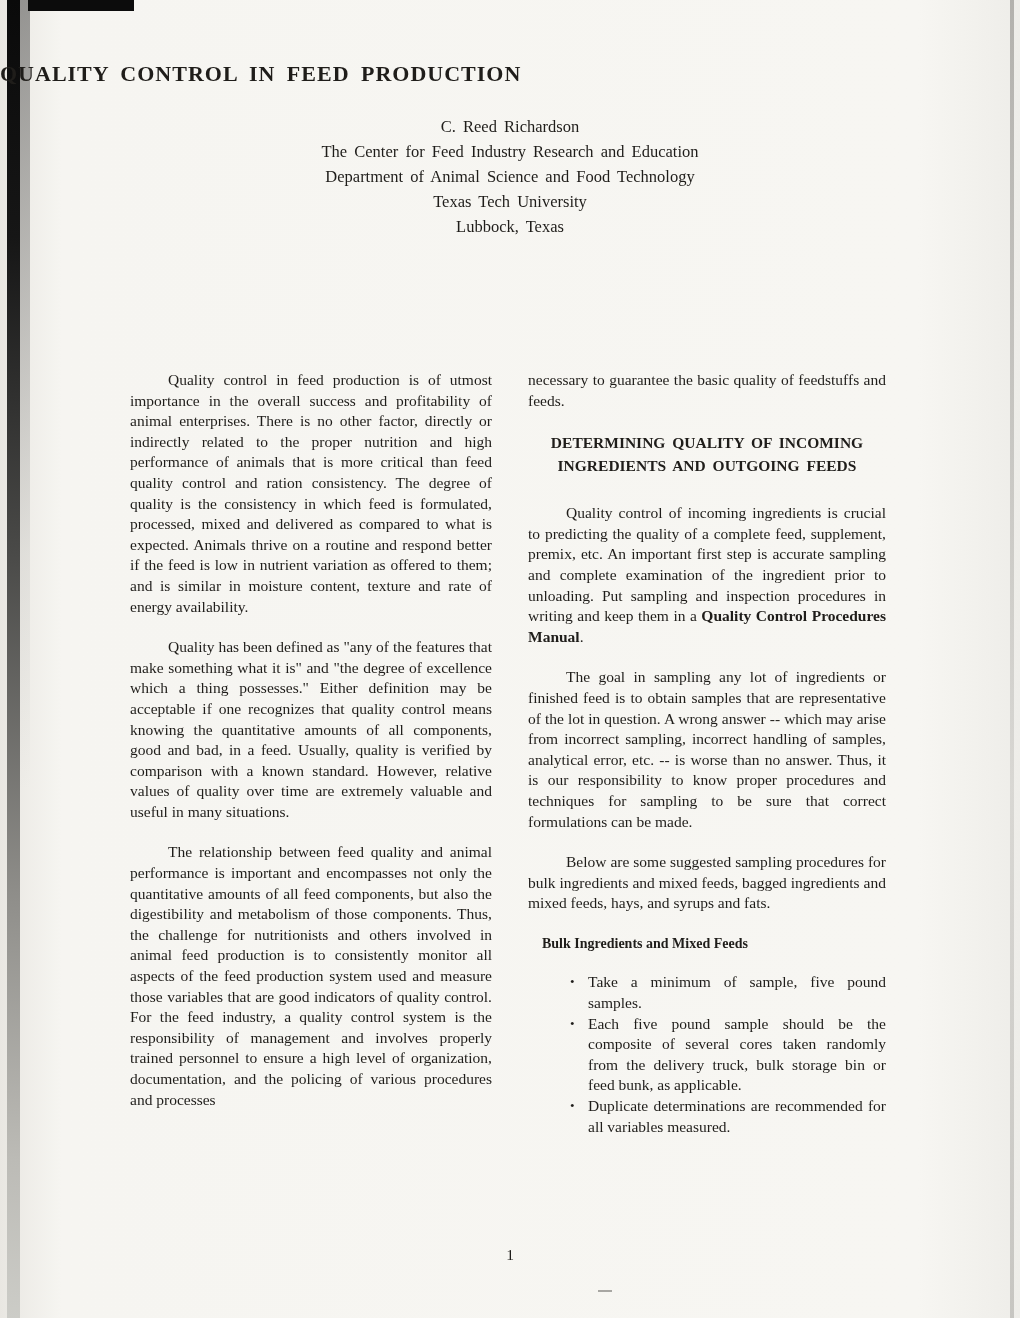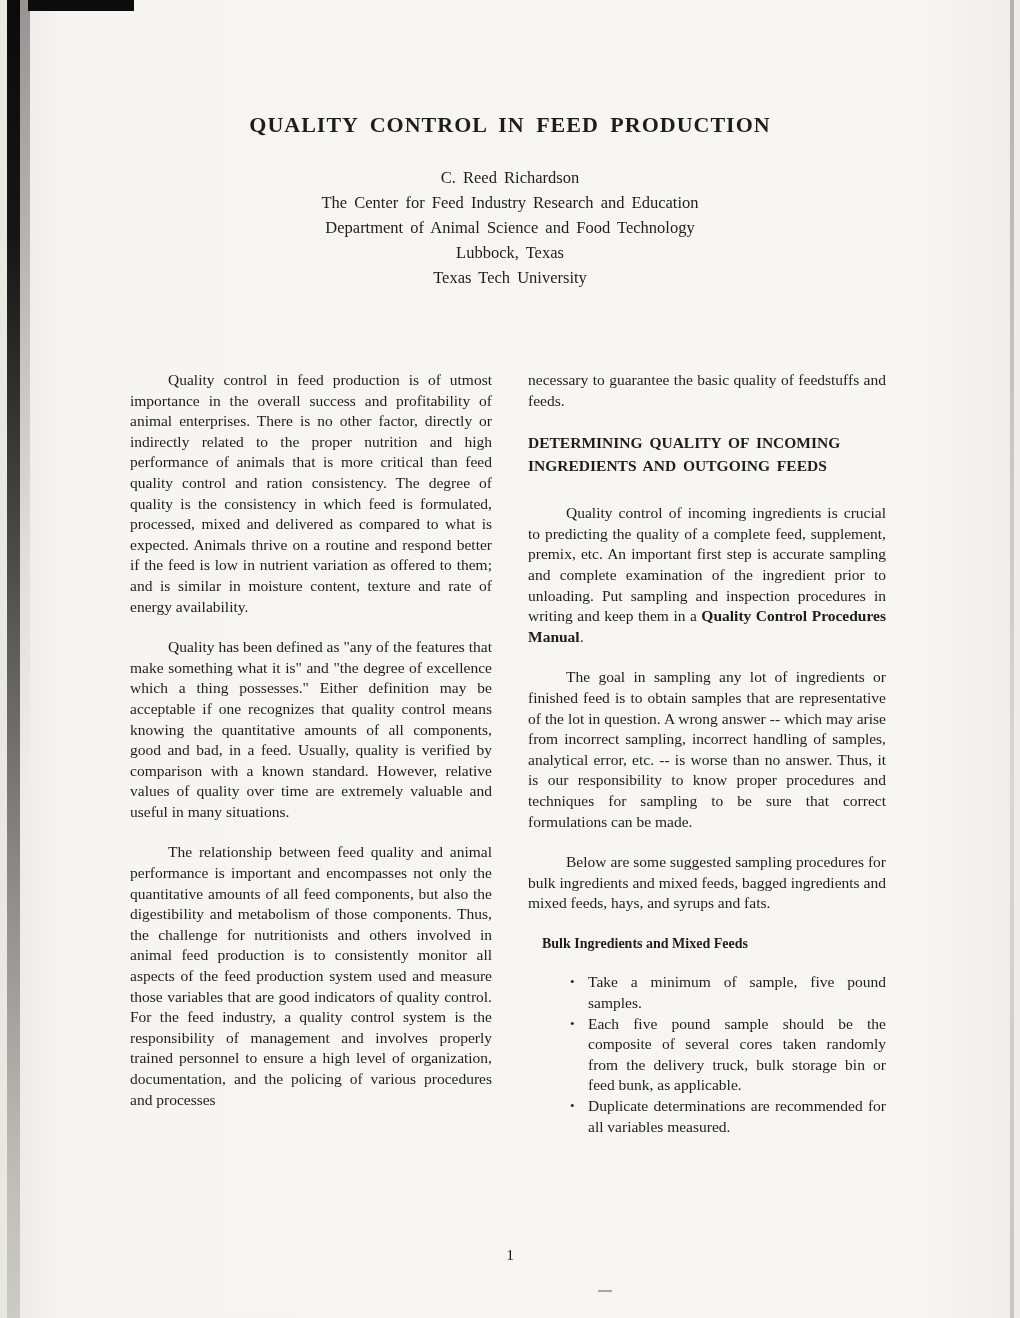--- a/index.html
+++ b/index.html
@@ -47,22 +47,21 @@
     width: 14px; height: 2px;
     background: rgba(90,88,84,.5);
   }
 
   .content {
     position: absolute;
     left: 0; top: 0; width: 100%;
   }
 
   .doc-title {
-    margin: 112px 0 0 0;
-    text-align: center;
+    margin: 61px 0 0 0;
     font-size: 22px;
     font-weight: bold;
     letter-spacing: 1px;
     word-spacing: 5px;
   }
   .author-block {
     margin-top: 27px;
     text-align: center;
     font-size: 16.5px;
     line-height: 25px;
@@ -93,21 +92,21 @@
   .col.left  { width: 362px; }
   .col.right { width: 358px; }
 
   .col p { margin: 0 0 20px 0; }
   .col p.indent { text-indent: 38px; }
 
   .col-heading {
     margin: 4px 0 26px 0;
     font-size: 15.5px;
     font-weight: bold;
-    text-align: left;
+    text-align: center;
     word-spacing: 3px;
     line-height: 23px;
   }
   .sub-heading {
     margin: 6px 0 18px 0;
     font-size: 14px;
     font-weight: bold;
     text-align: left;
     text-indent: 14px;
   }
@@ -146,22 +145,22 @@
   <div class="artifact-bottom-mark"></div>
 
   <div class="content">
 
     <h1 class="doc-title">QUALITY CONTROL IN FEED PRODUCTION</h1>
 
     <div class="author-block">
       <div>C. Reed Richardson</div>
       <div>The Center for Feed Industry Research and Education</div>
       <div>Department of Animal Science and Food Technology</div>
+      <div>Texas Tech University</div>
       <div>Lubbock, Texas</div>
-      <div>Texas Tech University</div>
     </div>
 
 
     <div class="columns">
 
       <div class="col left">
         <p class="indent">Quality control in feed production is of utmost importance in the overall success and profitability of animal enterprises.  There is no other factor, directly or indirectly related to the proper nutrition and high performance of animals that is more critical than feed quality control and ration consistency.  The degree of quality is the consistency in which feed is formulated, processed, mixed and delivered as compared to what is expected.  Animals thrive on a routine and respond better if the feed is low in nutrient variation as offered to them; and is similar in moisture content, texture and rate of energy availability.</p>
         <p class="indent">Quality has been defined as "any of the features that make something what it is" and "the degree of excellence which a thing possesses."  Either definition may be acceptable if one recognizes that quality control means knowing the quantitative amounts of all components, good and bad, in a feed.  Usually, quality is verified by comparison with a known standard.  However, relative values of quality over time are extremely valuable and useful in many situations.</p>
         <p class="indent">The relationship between feed quality and animal performance is important and encompasses not only the quantitative amounts of all feed components, but also the digestibility and metabolism of those components.  Thus, the challenge for nutritionists and others involved in animal feed production is to consistently monitor all aspects of the feed production system used and measure those variables that are good indicators of quality control.  For the feed industry, a quality control system is the responsibility of management and involves properly trained personnel to ensure a high level of organization, documentation, and the policing of various procedures and processes</p>
       </div>

